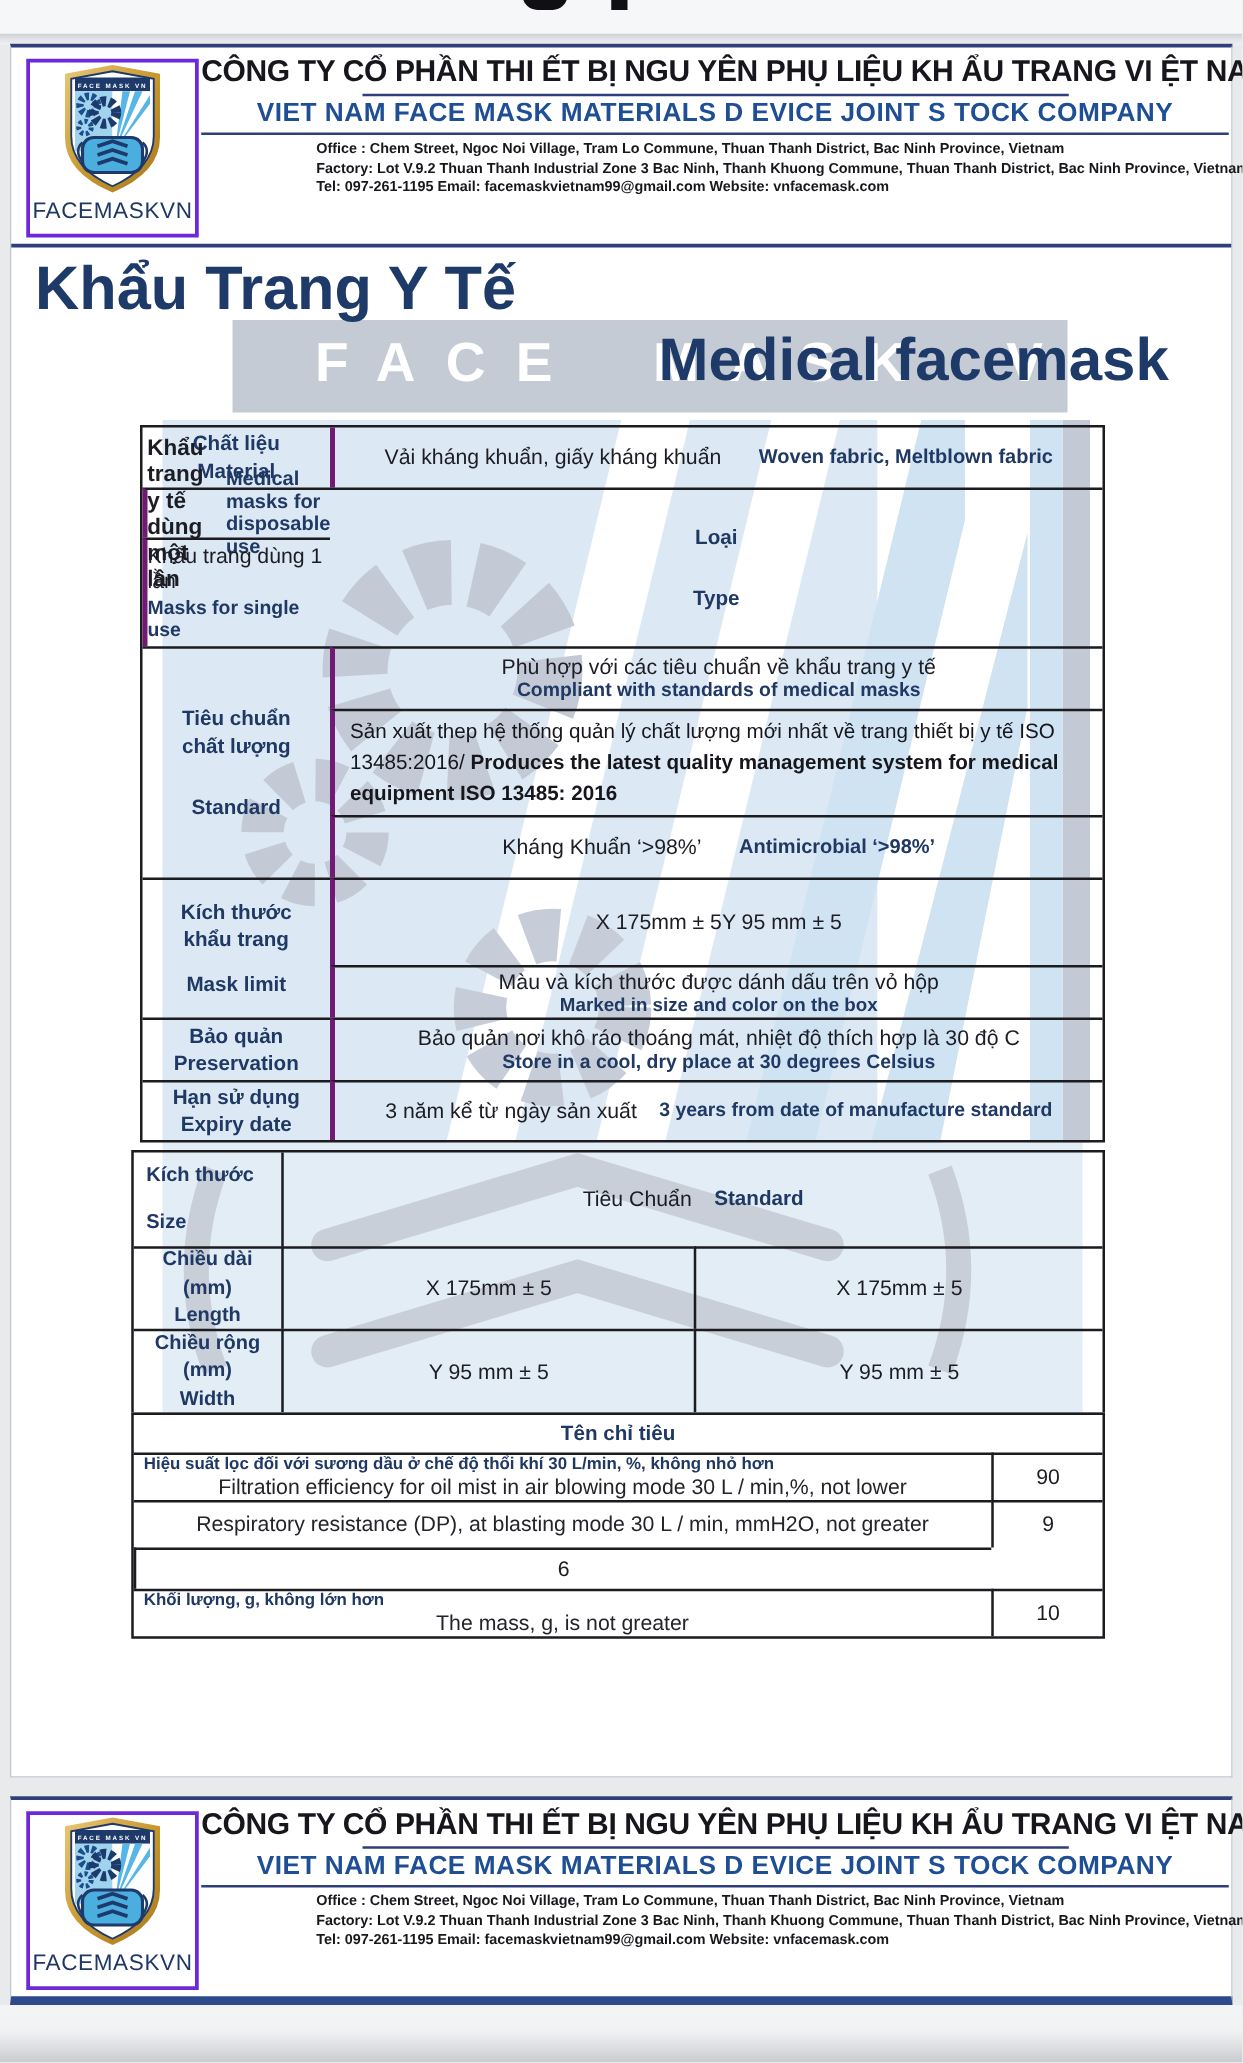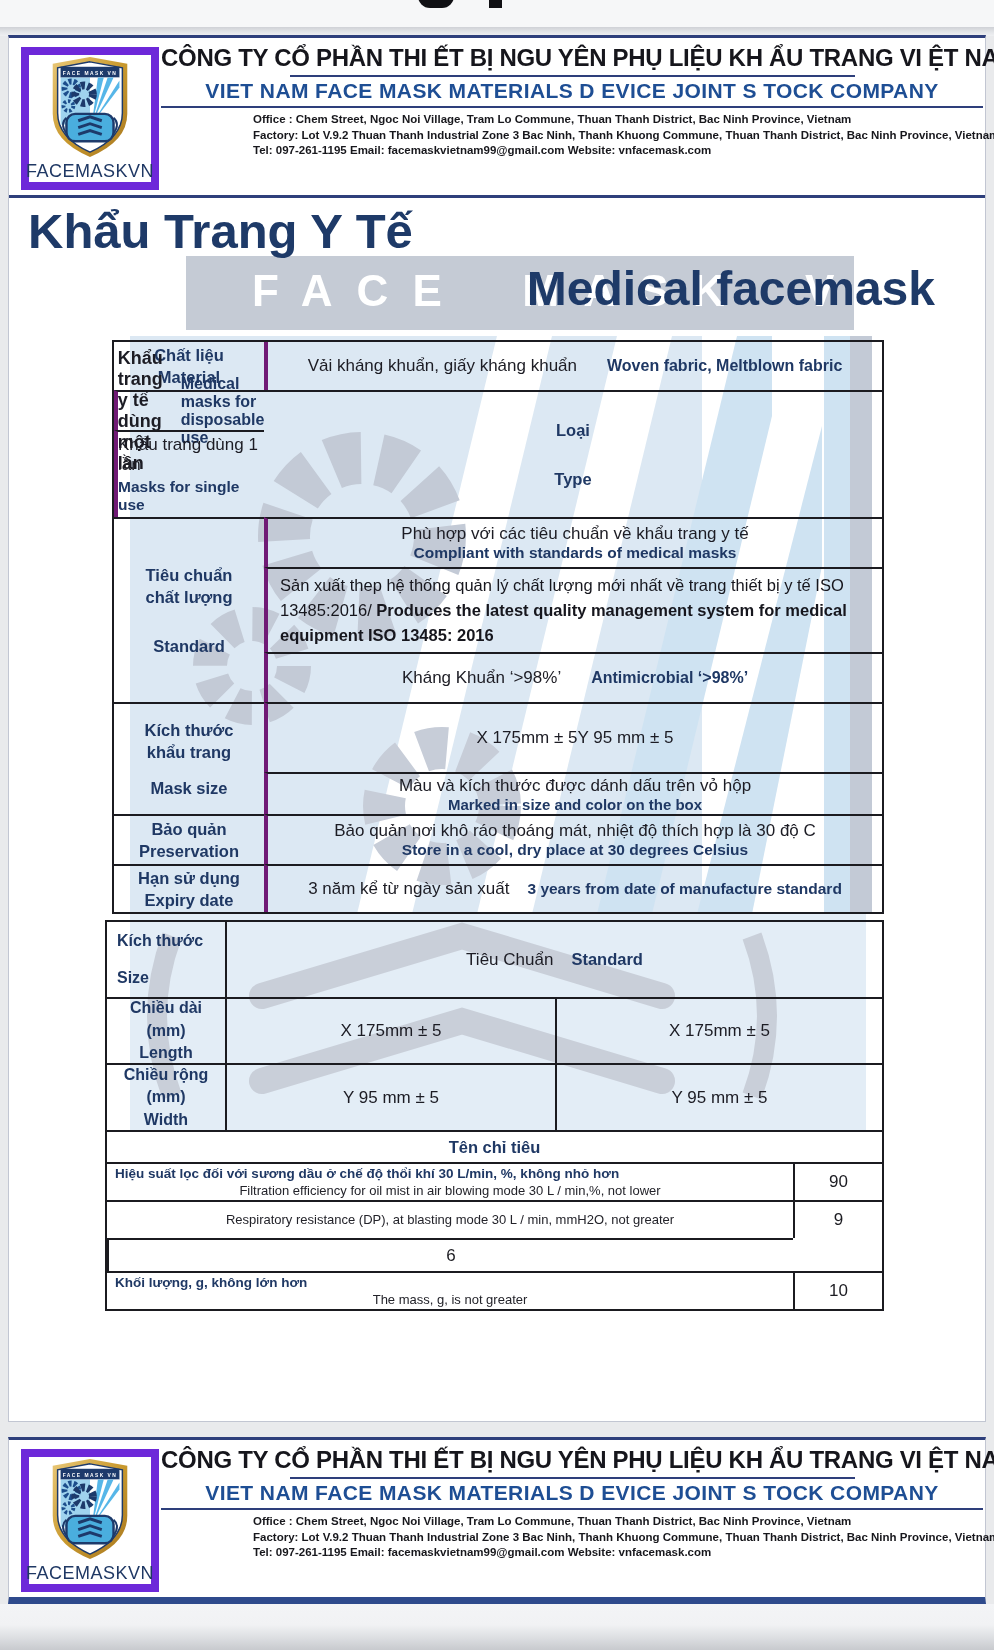--- a/index.html
+++ b/index.html
@@ -11,21 +11,21 @@
   .frag-bar{position:absolute;left:489px;top:0;width:13px;height:8px;background:#101014;}
   .top-divider{position:absolute;left:0;top:27px;width:994px;height:9px;
     background:linear-gradient(180deg,#cfd1d6 0%,#e3e5e8 55%,#eff0f2 100%);}
 
   
   .panel{position:absolute;left:8px;width:978px;background:#ffffff;border:1px solid #c2c6d2;border-top:3px solid #2e3f7b;box-sizing:border-box;}
   .panel-main{top:35px;height:1387px;}
   .panel-footer{top:1437px;height:167px;border-bottom:7px solid #2e4a8c;}
 
   
-  .logo-box{position:absolute;left:12px;top:9px;width:138px;height:143px;border:8px solid #6d28d9;background:#fff;
+  .logo-box{position:absolute;left:12px;top:9px;width:138px;height:143px;border:3px solid #6d28d9;background:#fff;
     display:flex;flex-direction:column;align-items:center;justify-content:flex-start;box-sizing:border-box;}
   .logo-caption{font-size:18px;color:#1f3864;letter-spacing:.5px;margin-top:2px;}
   .lh-text{position:absolute;left:152px;top:6px;width:822px;}
   .lh-name-vi{font-size:24px;font-weight:700;color:#16161c;text-align:center;letter-spacing:-.3px;white-space:nowrap;}
   .lh-rule-short{width:565px;margin:3px auto 2px auto;border-top:2px solid #2e3f7b;}
   .lh-name-en{font-size:21px;font-weight:700;color:#1e4e94;text-align:center;letter-spacing:.4px;white-space:nowrap;}
   .lh-rule-full{width:100%;margin:3px 0 4px 0;border-top:2px solid #2e3f7b;}
   .lh-address{margin-left:92px;font-size:11.5px;font-weight:700;color:#17171c;line-height:15.5px;}
   .lh-address div{white-space:nowrap;}
   .lh-sep{position:absolute;left:0;right:0;top:157px;border-top:3px solid #2e3f7b;}
@@ -68,21 +68,21 @@
   .t2 .label-left{align-items:flex-start;padding-left:10px;justify-content:space-between;padding-top:8px;padding-bottom:8px;}
   .t2 .bl{border-left:2px solid #1b1b20;}
   .t2 .bt{border-top:2px solid #1b1b20;}
 
   
   .t3{position:absolute;left:105px;top:1130px;width:779px;display:grid;grid-template-columns:686px 1fr;
     grid-template-rows:30px 38px 38px 33px 38px;border:2px solid #1b1b20;box-sizing:border-box;background:#fff;z-index:2;}
   .t3 .head{grid-column:1/3;display:flex;align-items:center;justify-content:center;font-size:16.5px;font-weight:700;color:#1f3864;}
   .t3 .crit{display:flex;flex-direction:column;justify-content:center;box-sizing:border-box;border-top:2px solid #1b1b20;}
   .t3 .crit .vnl{font-size:13.5px;font-weight:700;color:#1f3864;padding-left:8px;line-height:1.25;}
-  .t3 .crit .enl{font-size:13px;color:#23232a;text-align:center;line-height:1.2;}
+  .t3 .crit .enl{font-size:17px;color:#23232a;text-align:center;line-height:1.2;}
   .t3 .val{display:flex;align-items:center;justify-content:center;font-size:17px;color:#1c1c22;
     border-top:2px solid #1b1b20;border-left:2px solid #1b1b20;box-sizing:border-box;}
 
   
   .bottom-strip{position:absolute;left:0;top:1604px;width:994px;height:46px;
     background:linear-gradient(180deg,#f3f4f6 0%,#f1f2f4 45%,#dfe1e4 70%,#c8cace 100%);}
 </style>
 </head>
 <body>
 
@@ -208,21 +208,21 @@
     <div class="cell bl bt" style="grid-row:6">
       <span class="vn">Kháng Khuẩn ‘&gt;98%’</span>
       <span class="gap30"></span>
       <span class="en" style="font-size:16px">Antimicrobial ‘&gt;98%’</span>
     </div>
 
     <div class="cell label bt" style="grid-row:7/9">
       <span>Kích thước</span>
       <span>khẩu trang</span>
       <span class="lblgap"></span>
-      <span>Mask size</span>
+      <span>Mask limit</span>
     </div>
     <div class="cell bl bt spread" style="grid-row:7">
       <span class="vn">X 175mm ± 5</span>
       <span class="vn">Y 95 mm ± 5</span>
     </div>
     <div class="cell bl bt col" style="grid-row:8">
       <span class="vn">Màu và kích thước được dánh dấu trên vỏ hộp</span>
       <span class="en" style="font-size:15px">Marked in size and color on the box</span>
     </div>
 

